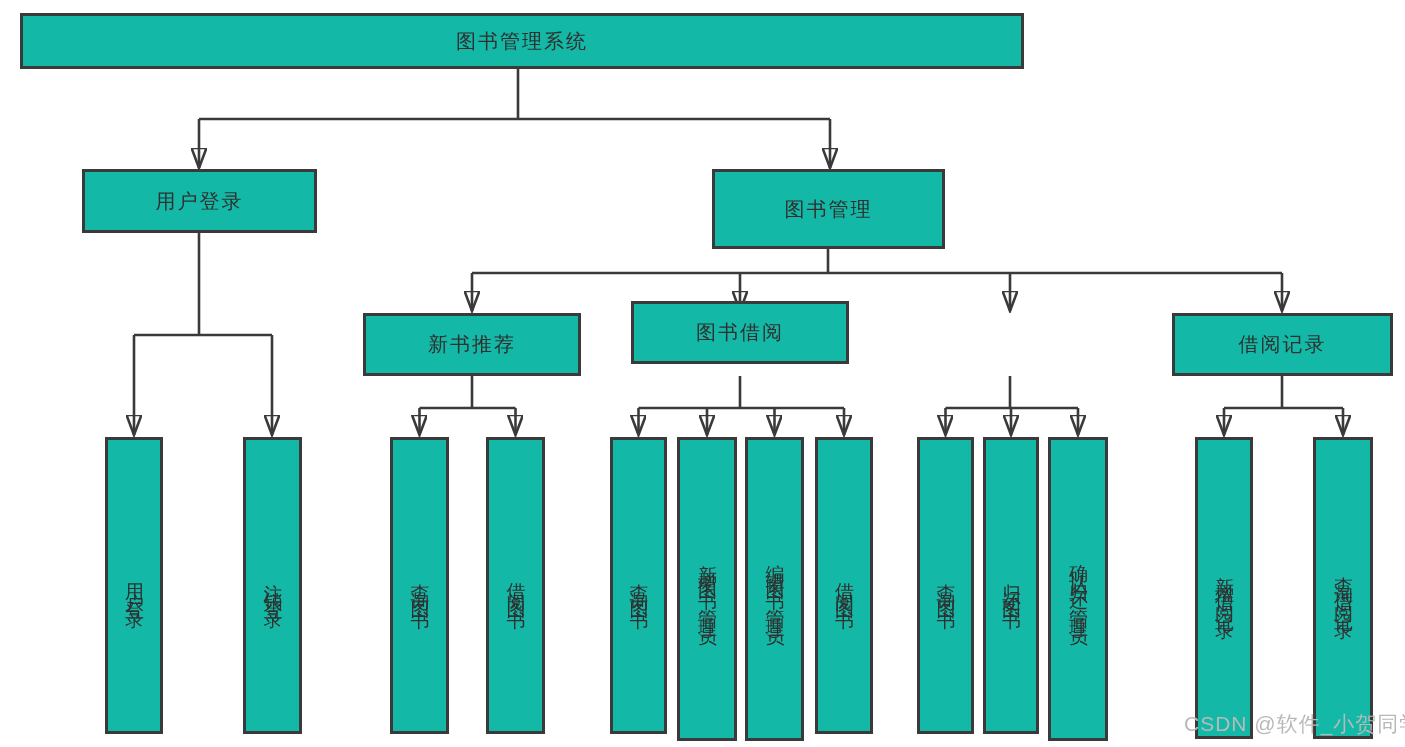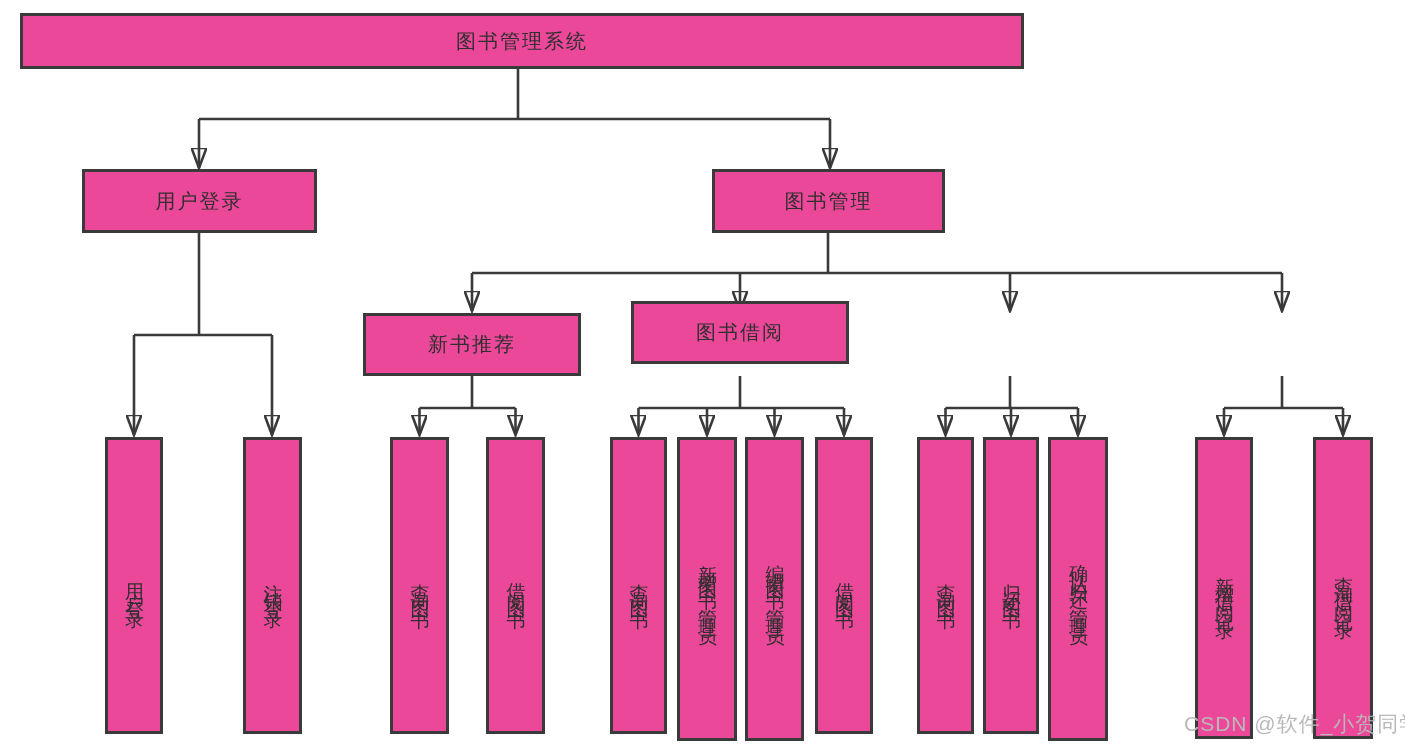--- a/index.html
+++ b/index.html
@@ -7,21 +7,21 @@
     position:relative;
     width:1405px;height:747px;
     background:#ffffff;
     font-family:"Liberation Sans","DejaVu Sans",sans-serif;
     overflow:hidden;
   }
   .node{
     position:absolute;
     box-sizing:border-box;
     border:3px solid #3a3a3a;
-    background:#ec4899;
+    background:#14b8a6;
     display:flex;
     align-items:center;
     justify-content:center;
   }
   .hlabel{
     color:#2f2f2f;
     font-size:20px;
     letter-spacing:2px;
     white-space:nowrap;
   }
@@ -105,29 +105,32 @@
     <path d="M1343,408 V435" marker-end="url(#arrow)"></path>
   </svg>
 
   <div class="node" style="left:20px;top:13px;width:1004px;height:56px;">
     <span class="hlabel">图书管理系统</span>
   </div>
 
   <div class="node" style="left:82px;top:169px;width:235px;height:64px;">
     <span class="hlabel">用户登录</span>
   </div>
-  <div class="node" style="left:712px;top:169px;width:233px;height:64px;">
+  <div class="node" style="left:712px;top:169px;width:233px;height:80px;">
     <span class="hlabel">图书管理</span>
   </div>
 
   <div class="node" style="left:363px;top:313px;width:218px;height:63px;">
     <span class="hlabel">新书推荐</span>
   </div>
   <div class="node" style="left:631px;top:301px;width:218px;height:63px;">
     <span class="hlabel">图书借阅</span>
+  </div>
+  <div class="node" style="left:1172px;top:313px;width:221px;height:63px;">
+    <span class="hlabel">借阅记录</span>
   </div>
 
   <div class="node" style="left:105px;top:437px;width:58px;height:297px;">
     <span class="vlabel">用户登录</span>
   </div>
   <div class="node" style="left:243px;top:437px;width:59px;height:297px;">
     <span class="vlabel">注销登录</span>
   </div>
 
   <div class="node" style="left:390px;top:437px;width:59px;height:297px;">

